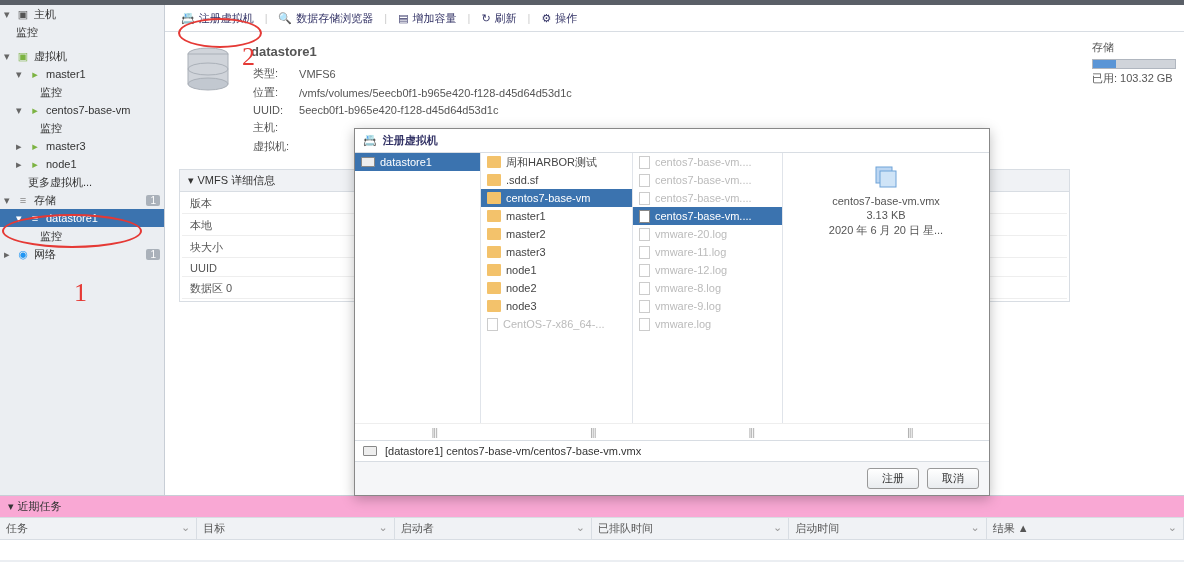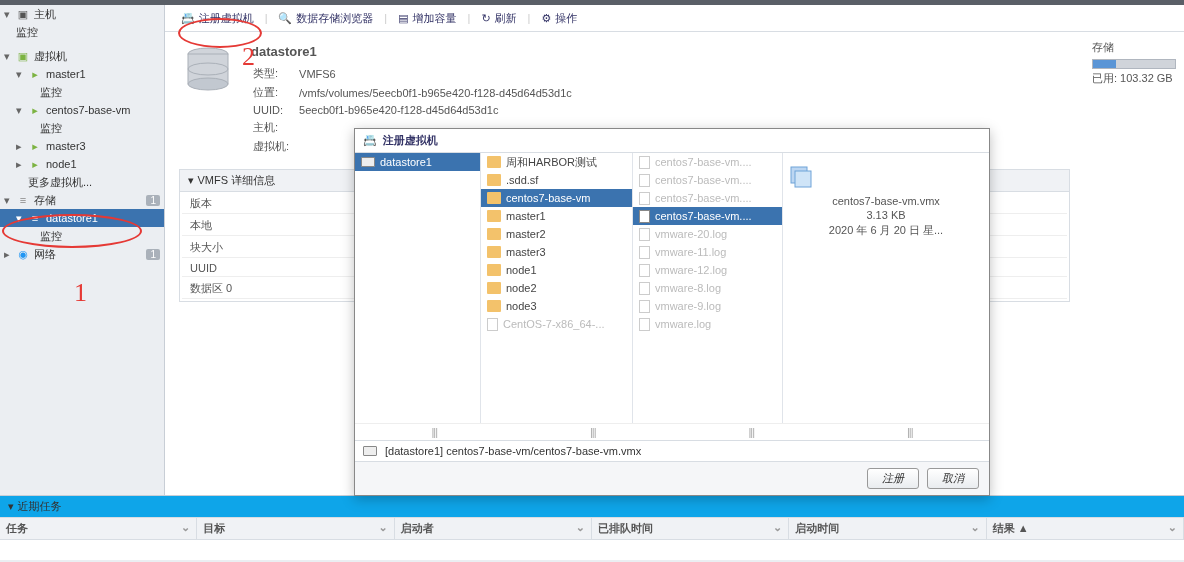--- a/index.html
+++ b/index.html
@@ -29,40 +29,40 @@
     .vmfs-panel td{padding:2px 8px;border-bottom:1px solid #eee;color:#555;}
     
     .right-panel{width:100px;padding:8px;color:#555;}
     .storage-bar{height:10px;background:#d0d4da;margin:4px 0 2px;position:relative;border:1px solid #b0b6bf;}
     .storage-bar .fill{position:absolute;height:100%;background:#5a95d6;width:28%;}
     
     .overlay{position:absolute;left:354px;top:128px;width:636px;height:368px;background:#fff;border:1px solid #888;box-shadow:0 3px 12px rgba(0,0,0,0.25);display:flex;flex-direction:column;z-index:10;}
     .dlg-title{display:flex;align-items:center;padding:4px 8px;border-bottom:1px solid #d8dde3;gap:6px;color:#336;font-weight:bold;}
     .columns{flex:1;display:flex;overflow:hidden;}
     .col{border-right:1px solid #e0e4ea;overflow-y:auto;}
-    .col1{width:126px;}.col2{width:152px;}.col3{width:150px;}.col4{flex:1;display:flex;flex-direction:column;padding-top:8px;}
+    .col1{width:126px;}.col2{width:152px;}.col3{width:150px;}.col4{flex:1;display:flex;flex-direction:column;align-items:center;padding-top:8px;}
     .row{display:flex;align-items:center;padding:2px 6px;height:18px;cursor:pointer;gap:5px;color:#444;}
     .row.sel{background:#3b73af;color:#fff;}
     .row.dim{color:#bbb;}
     .folder-ic{width:14px;height:12px;background:#f3c26b;border-radius:1px;}
     .file-ic{width:11px;height:13px;border:1px solid #888;background:#fff;}
     .file-ic.dim{border-color:#ccc;}
     .ds-ic{width:14px;height:10px;border:1px solid #888;border-radius:1px;background:#eee;}
     .col4 .big-ic{width:28px;height:24px;margin:4px;}
     .col4 .txt{text-align:center;color:#555;margin-top:2px;}
     .path-bar{display:flex;align-items:center;padding:4px 8px;border-top:1px solid #d8dde3;gap:8px;}
     .btn-bar{display:flex;justify-content:flex-end;padding:6px 10px;gap:8px;border-top:1px solid #d8dde3;background:#f5f6f8;}
-    .btn{border:1px solid #999;background:linear-gradient(#fff,#e9ecef);padding:2px 14px;border-radius:3px;cursor:pointer;font-style:italic;}
+    .btn{border:1px solid #999;background:linear-gradient(#fff,#e9ecef);padding:2px 14px;border-radius:3px;cursor:pointer;}
     .handles{display:flex;justify-content:space-around;padding:2px 0;border-top:1px solid #eee;}
     .handle{color:#aaa;letter-spacing:-1px;}
     
     .recent-tasks{border-top:1px solid #c8ced6;background:#f5f6f8;}
-    .rt-hdr{padding:3px 8px;background:#0ea5e9;border-bottom:1px solid #d8dde3;}
+    .rt-hdr{padding:3px 8px;background:#f9a8d4;border-bottom:1px solid #d8dde3;}
     .rt-cols{display:flex;background:#f0f2f5;border-bottom:1px solid #d8dde3;}
-    .rt-col{flex:1;padding:3px 6px;border-right:1px solid #d8dde3;color:#555;font-weight:bold;}
+    .rt-col{flex:1;padding:3px 6px;border-right:1px solid #d8dde3;color:#555;}
     
     .anno{position:absolute;border:2px solid #e53935;border-radius:50%;pointer-events:none;z-index:5;}
     .anno-box{position:absolute;border:2px solid #e53935;pointer-events:none;z-index:5;}
     .anno-txt{position:absolute;color:#e53935;font-size:26px;font-family:'Comic Sans MS',cursive;z-index:6;pointer-events:none;}
     .watermark{position:absolute;right:8px;bottom:6px;color:rgba(255,255,255,0.6);font-size:12px;z-index:30;}
   </style>
 </head>
 <body>
 
 <div class="top-gray"></div>

